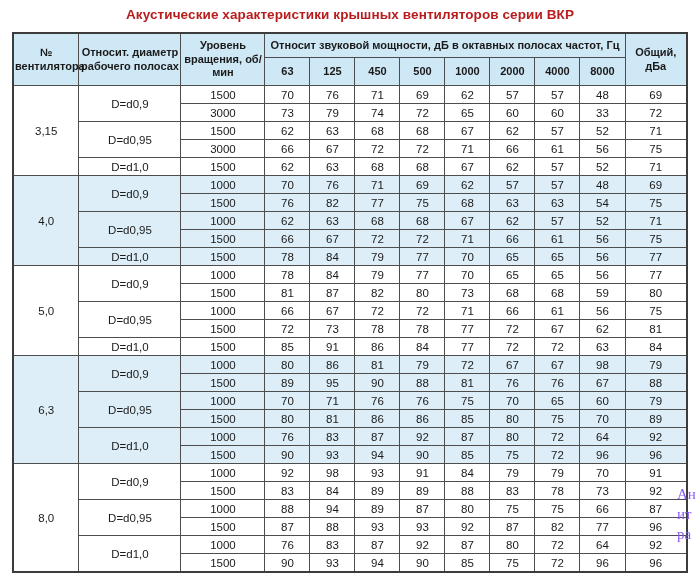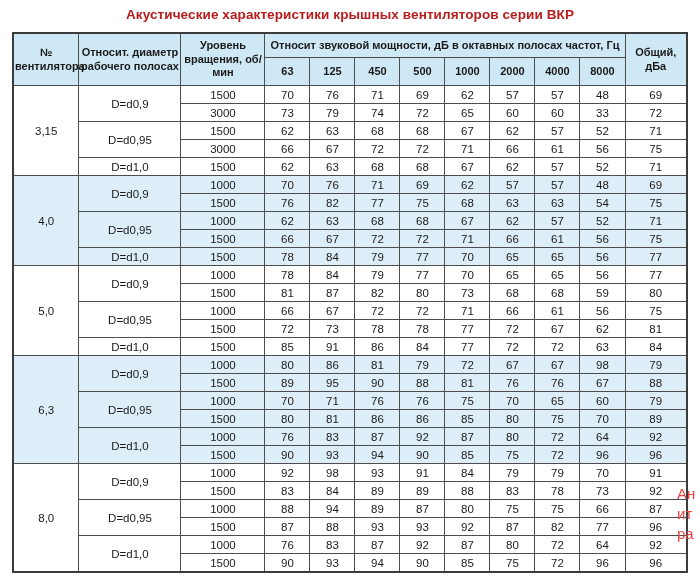--- a/index.html
+++ b/index.html
@@ -43,25 +43,26 @@
   table.acoustic tbody td {
     height: 17px;
     font-size: 11.5px;
     background: #ffffff;
   }
   table.acoustic tbody tr.shaded td { background: #ddeef8; }
   .watermark {
     position: absolute;
     left: 677px;
     top: 484px;
-    color: #ef4444;
+    color: #8b5cf6;
     font-size: 15px;
     line-height: 20px;
     white-space: nowrap;
     pointer-events: none;
+    font-family: Liberation Serif, serif;
   }
   .watermark div { height: 20px; }
 </style>
 </head>
 <body>
 
 <div class="page-title">Акустические характеристики крышных вентиляторов серии ВКР</div>
 
 <table class="acoustic">
   <colgroup>

